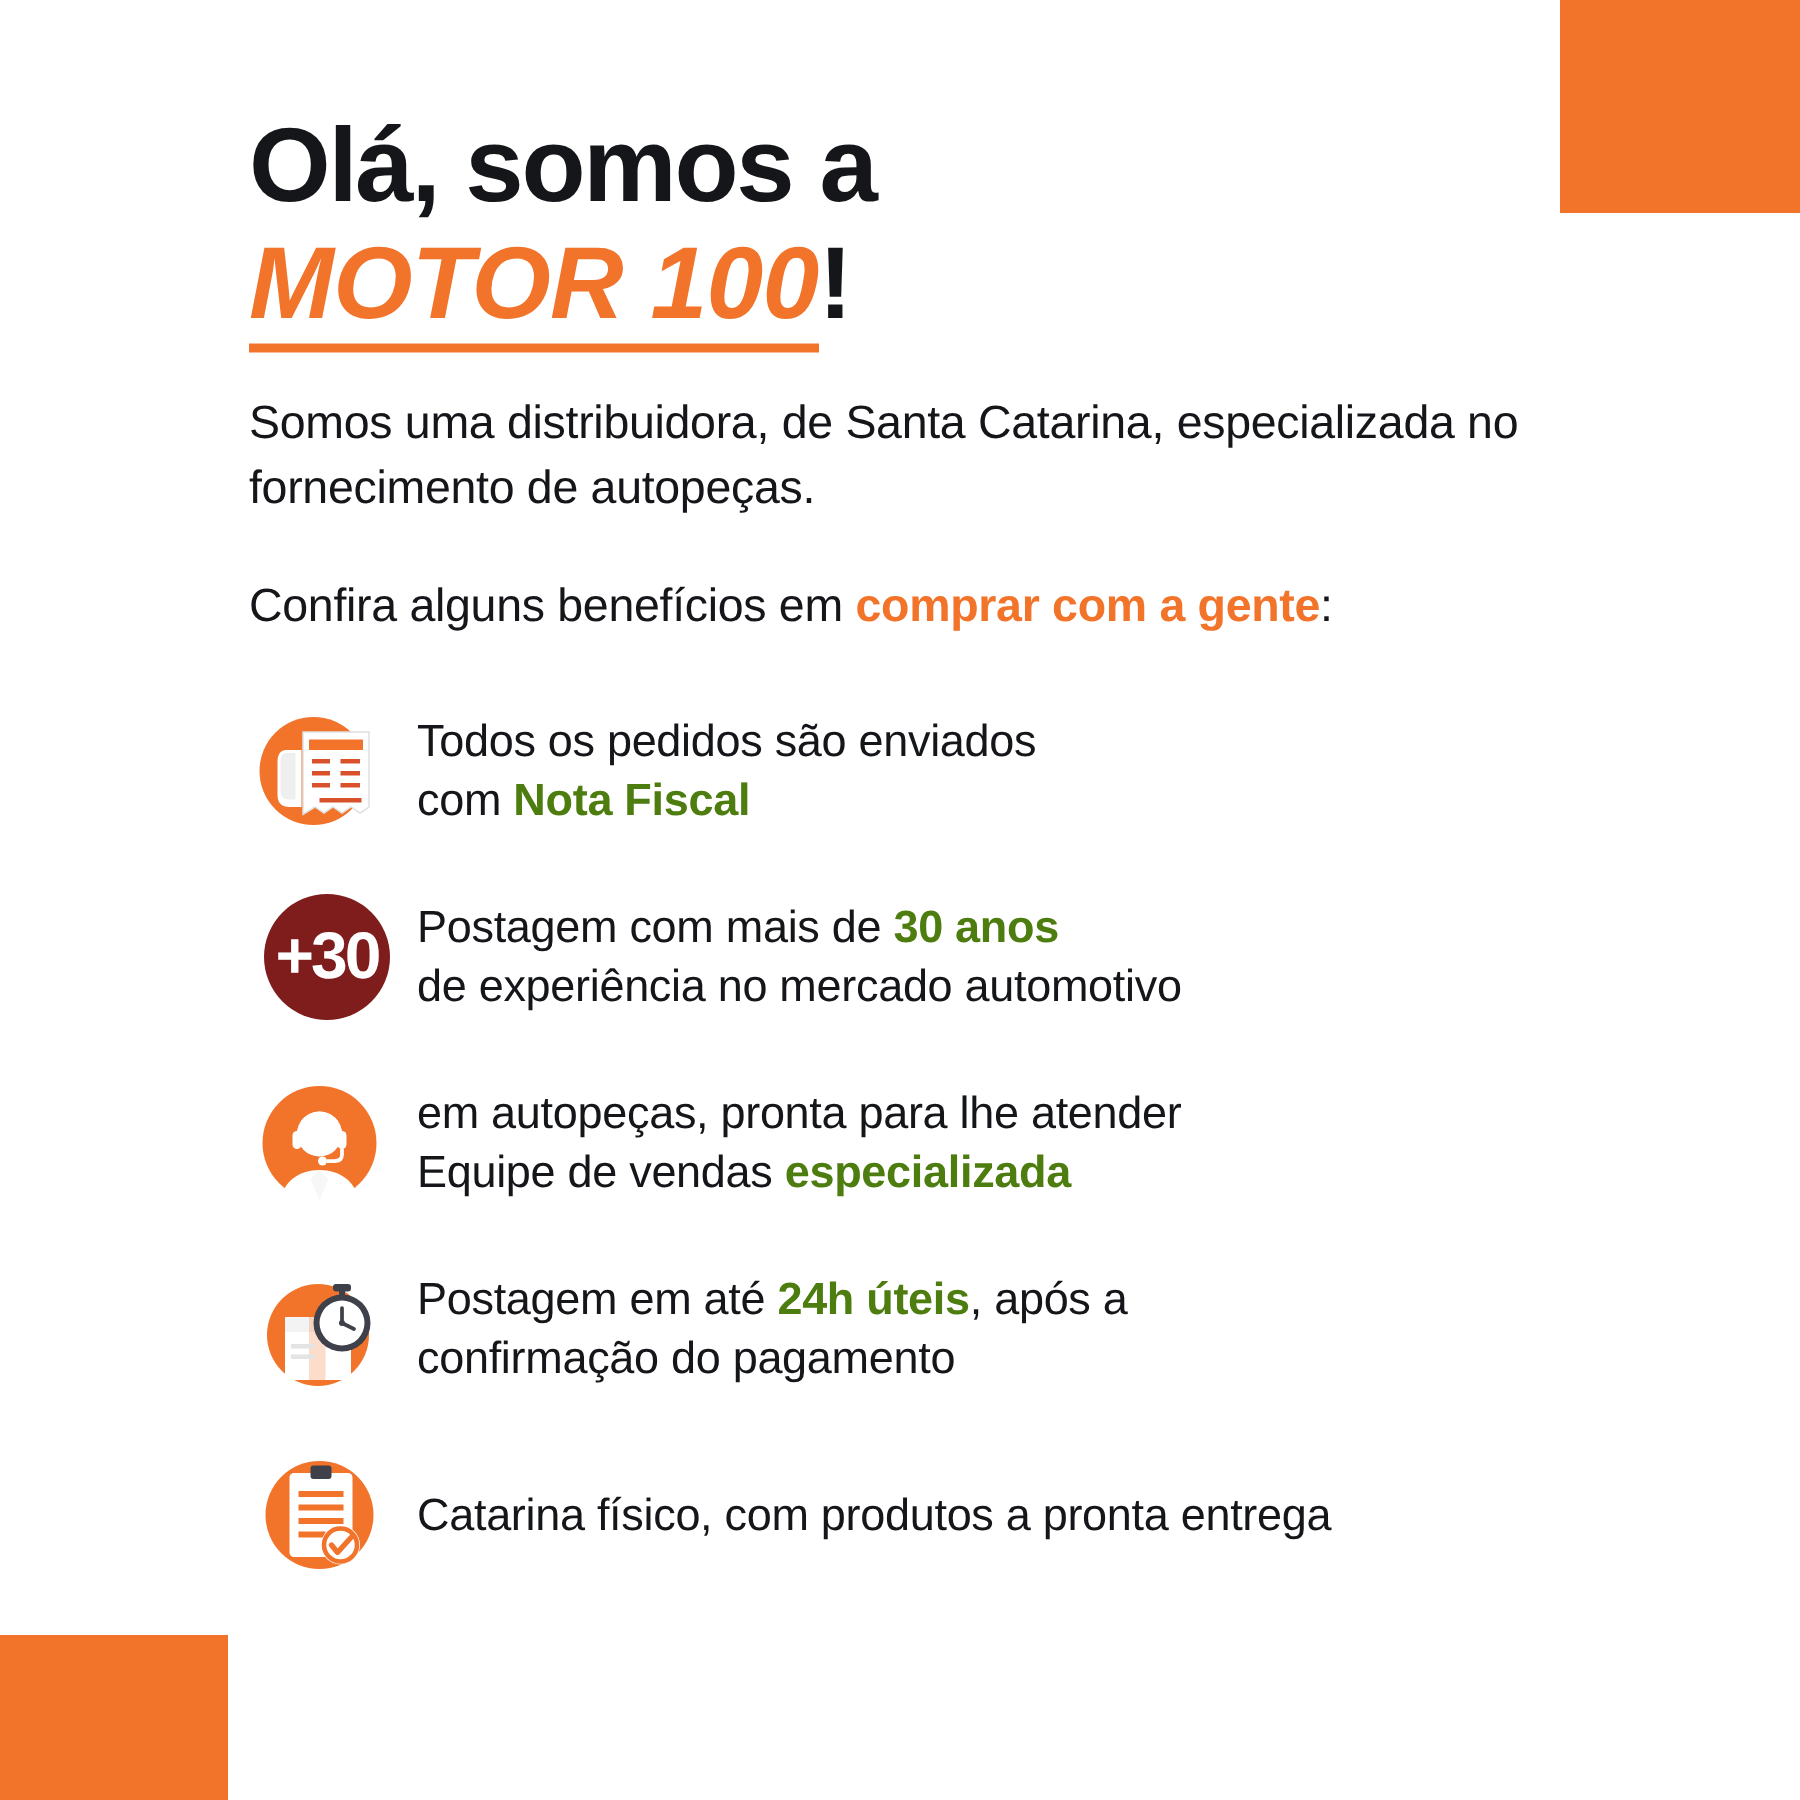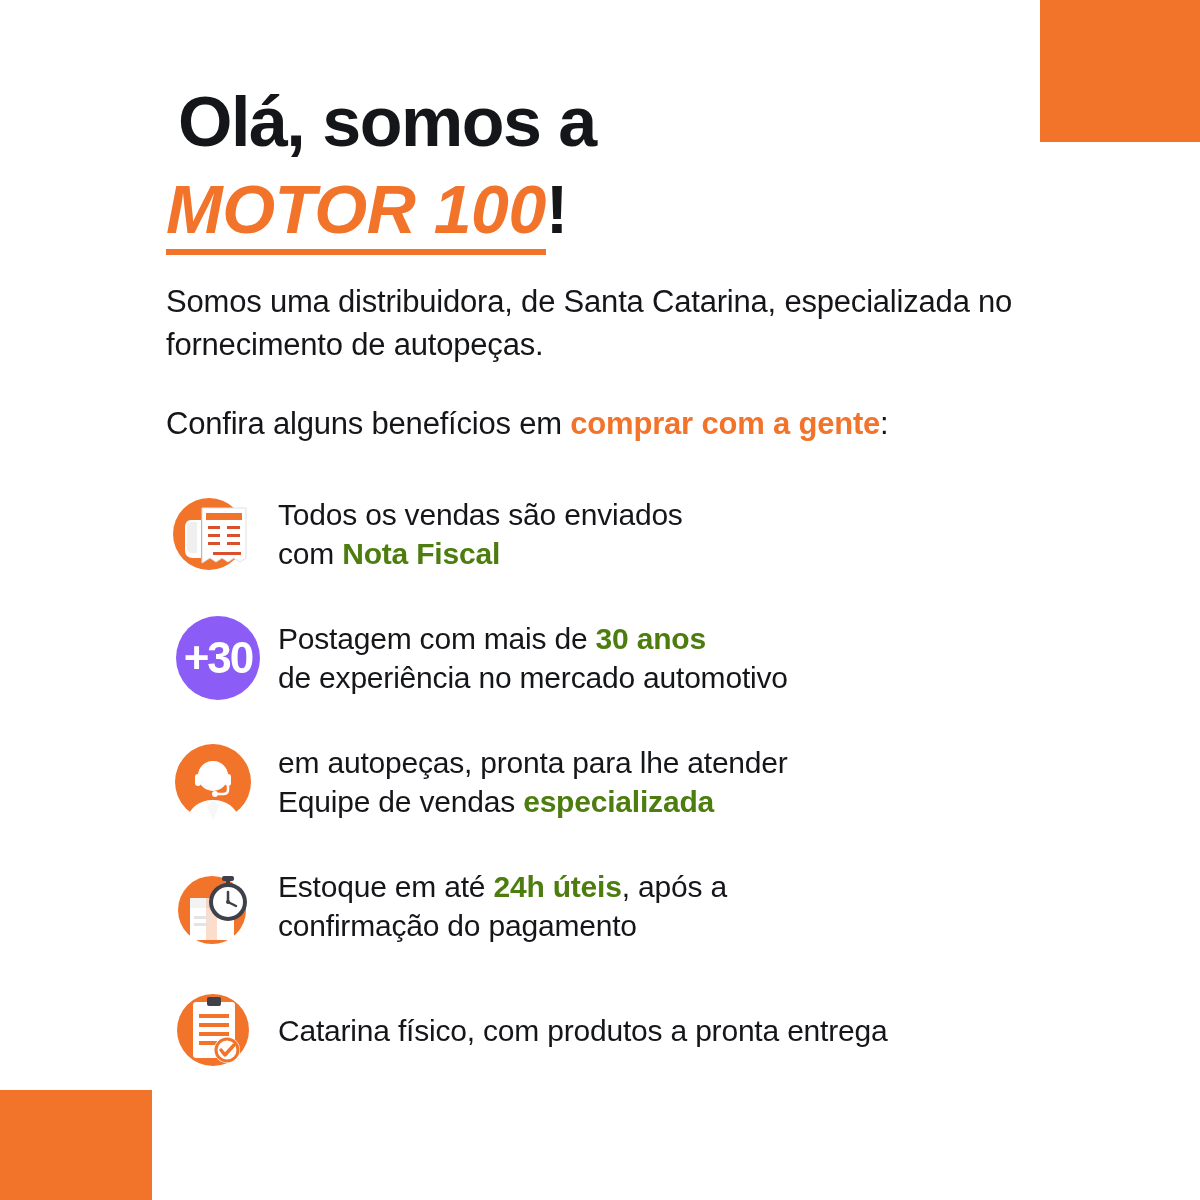--- a/index.html
+++ b/index.html
@@ -40,21 +40,21 @@
     width: 930px;
   }
 
   
   .headline-1 {
     font-size: 70px;
     font-weight: bold;
     color: #15161a;
     letter-spacing: -1.5px;
     line-height: 1.04;
-    margin: 12px;
+    margin: 0;
   }
   .headline-2 {
     font-size: 68px;
     font-weight: bold;
     color: #15161a;
     letter-spacing: -0.5px;
     line-height: 1.12;
     margin: 4px 0 0 0;
   }
   .headline-2 .brand {
@@ -115,21 +115,21 @@
   .item .text .plain {
     color: #15161a;
     font-weight: normal;
   }
 
   
   .circle {
     width: 84px;
     height: 84px;
     border-radius: 50%;
-    background: #8b5cf6;
+    background: #7f1d1d;
     position: relative;
     display: flex;
     align-items: center;
     justify-content: center;
   }
   .badge-30 {
     color: #ffffff;
     font-size: 44px;
     font-weight: bold;
     letter-spacing: -2px;
@@ -164,21 +164,21 @@
           <rect x="39" y="48" width="12" height="3" fill="#d8512a"></rect>
           <rect x="58" y="48" width="13" height="3" fill="#d8512a"></rect>
           <rect x="39" y="56" width="12" height="3" fill="#d8512a"></rect>
           <rect x="58" y="56" width="13" height="3" fill="#d8512a"></rect>
           <rect x="44" y="66" width="28" height="3" fill="#d8512a"></rect>
           <path d="M22 34 q-6 0 -6 8 v22 q0 8 8 8 h8 v-38 z" fill="#ffffff"></path>
           <path d="M22 36 q-4 0 -4 6 v20 q0 5 5 5 h5 v-31 z" fill="#efefef"></path>
         </svg>
       </div>
       <div class="text">
-        <div>Todos os vendas são enviados</div>
+        <div>Todos os pedidos são enviados</div>
         <div><span class="plain">com </span><b>Nota Fiscal</b></div>
       </div>
     </div>
 
     <div class="item">
       <div class="icon-wrap">
         <div class="circle">
           <span class="badge-30">+30</span>
         </div>
       </div>
@@ -221,21 +221,21 @@
             <rect x="54" y="20" width="12" height="5" rx="2" fill="#3e4149"></rect>
             <rect x="58" y="24" width="4" height="5" fill="#3e4149"></rect>
             <circle cx="60" cy="46" r="19" fill="#3e4149"></circle>
             <circle cx="60" cy="46" r="15" fill="#ffffff"></circle>
             <path d="M60 46 l0 -10 M60 46 l8 4" stroke="#3e4149" stroke-width="2.5" fill="none" stroke-linecap="round"></path>
             <circle cx="60" cy="46" r="2" fill="#3e4149"></circle>
           </g>
         </svg>
       </div>
       <div class="text">
-        <div><span class="plain">Estoque em até </span><b>24h úteis</b><span class="plain">, após a</span></div>
+        <div><span class="plain">Postagem em até </span><b>24h úteis</b><span class="plain">, após a</span></div>
         <div>confirmação do pagamento</div>
       </div>
     </div>
 
     <div class="item">
       <div class="icon-wrap">
         <svg width="98" height="96" viewBox="0 0 98 96">
           <circle cx="44" cy="48" r="36" fill="#f2732a"></circle>
           <rect x="24" y="20" width="42" height="56" rx="3" fill="#ffffff"></rect>
           <rect x="38" y="15" width="14" height="9" rx="2" fill="#3e4149"></rect>

